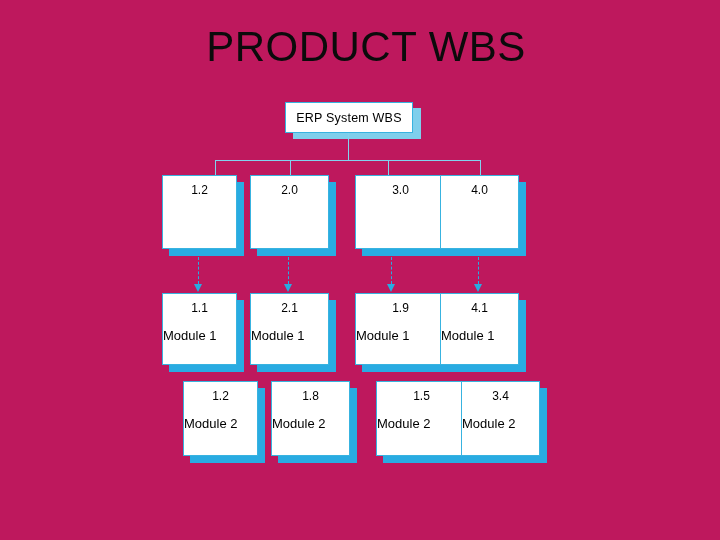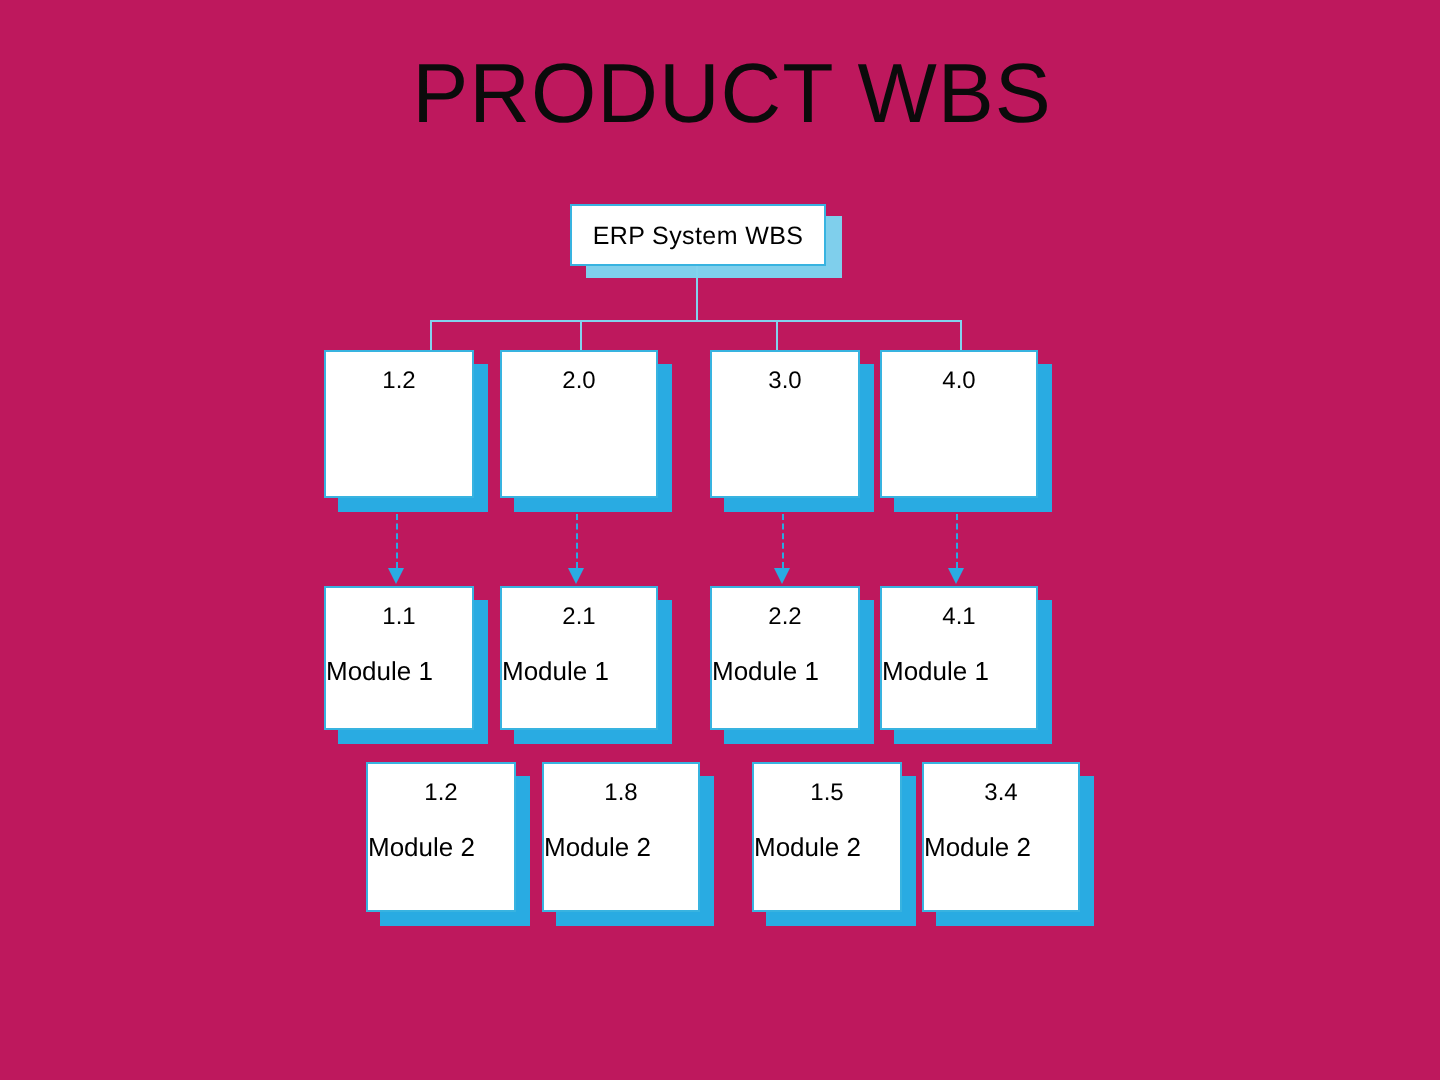--- a/index.html
+++ b/index.html
@@ -42,21 +42,21 @@
   }
   .root-box {
     left: 285px; top: 102px; width: 126px; height: 29px;
     box-shadow: 8px 6px 0 var(--root-shadow, #7fcfec);
     display: flex; align-items: center; justify-content: center;
     font-size: 12.5px;
     letter-spacing: 0.2px;
   }
   .col1 { left: 162px; width: 73px; }
   .col2 { left: 250px; width: 77px; text-decoration: underline; }
-  .col3 { left: 355px; width: 73px; }
+  .col3 { left: 355px; width: 73px; padding-left: 16px; }
   .col4 { left: 440px; width: 77px; }
   .row1 { top: 175px; height: 72px; }
   .row2 { top: 293px; height: 70px; }
   .row3 { top: 381px; height: 73px; margin-left: 21px; }
   .code-label {
     position: absolute;
     top: 7px; left: 0; width: 100%;
     text-align: center;
     font-size: 12px;
   }
@@ -145,21 +145,21 @@
 
   <div class="wbox col1 row2">
     <div class="code-label">1.1</div>
     <div class="module-label">Module 1</div>
   </div>
   <div class="wbox col2 row2">
     <div class="code-label">2.1</div>
     <div class="module-label">Module 1</div>
   </div>
   <div class="wbox col3 row2">
-    <div class="code-label">2.2</div>
+    <div class="code-label">1.9</div>
     <div class="module-label">Module 1</div>
   </div>
   <div class="wbox col4 row2">
     <div class="code-label">4.1</div>
     <div class="module-label">Module 1</div>
   </div>
 
   <div class="wbox col1 row3">
     <div class="code-label">1.2</div>
     <div class="module-label">Module 2</div>

